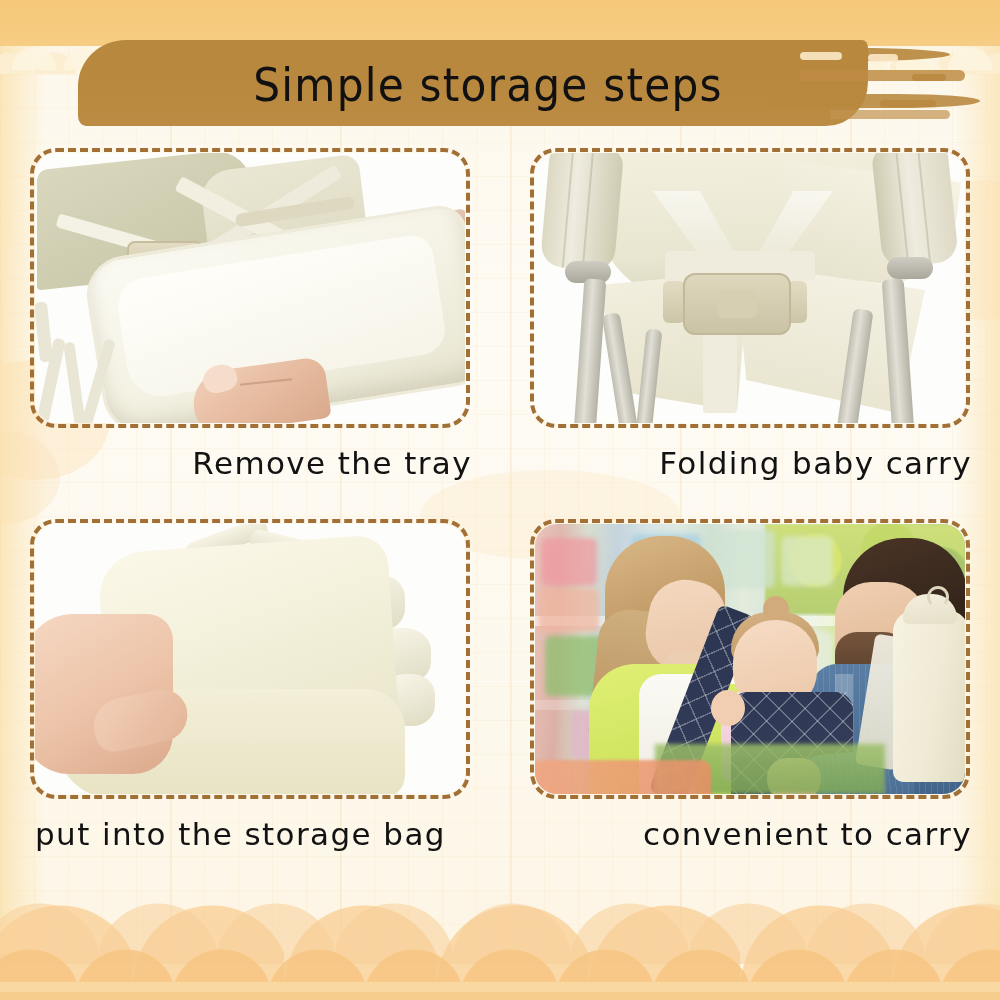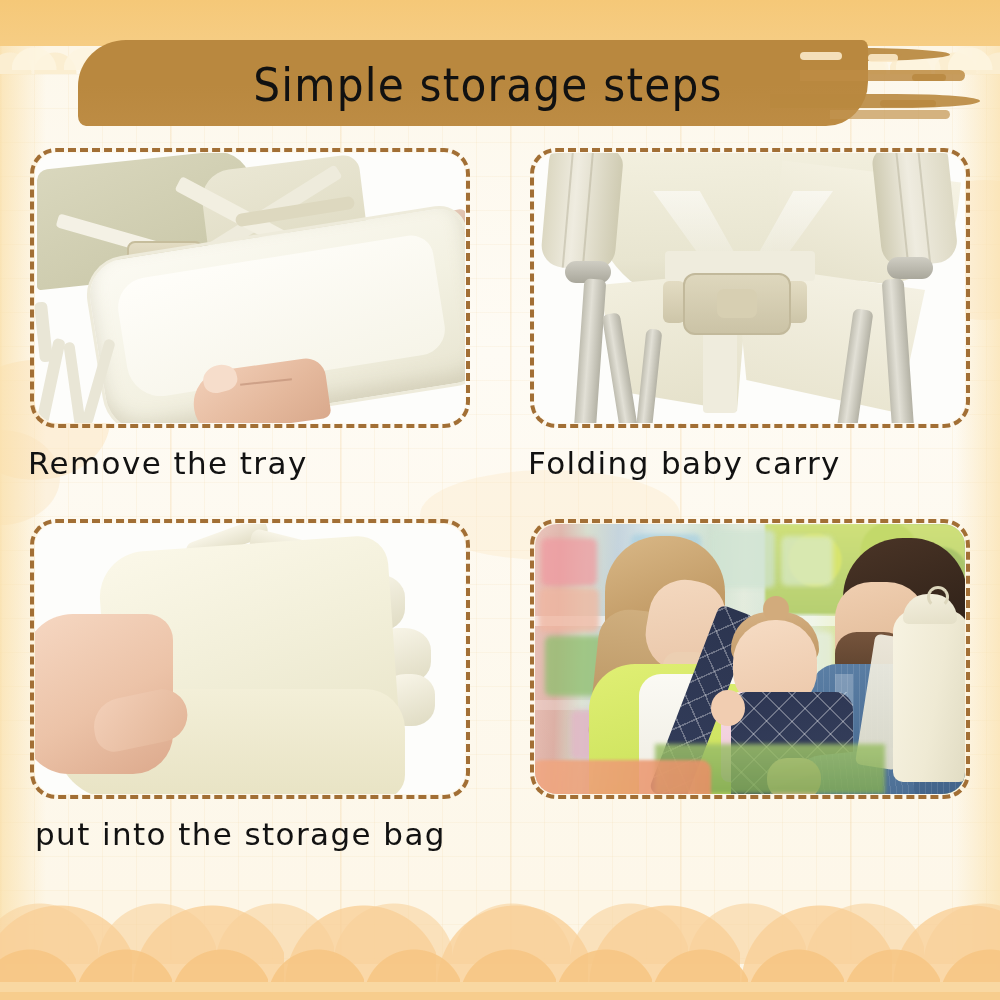--- a/index.html
+++ b/index.html
@@ -252,21 +252,21 @@
   }
   .caption {
     margin: 16px auto 0;
     width: 444px;
     font-family: "DejaVu Sans", sans-serif;
     font-size: 31px;
     font-weight: 400;
     color: #121212;
     letter-spacing: 1.4px;
     line-height: 1.26;
-    text-align: left;
+    text-align: right;
   }
   .caption.left-align { text-align: left; padding-left: 14px; }
 
   
   .ph-bg-white { position:absolute; inset:0; background:#fdfdfb; }
 
   
   .p1-seat {
     position: absolute; left: 2px; top: 6px; width: 215px; height: 120px;
     background: linear-gradient(160deg, #d9d7bd 0%, #cfcdb0 60%, #c8c6a6 100%);
@@ -798,20 +798,21 @@
             <div class="p4-man-hand"></div>
             <div class="p4-bag-strap"></div>
             <div class="p4-bag"></div>
             <div class="p4-bag-top"></div>
             <div class="p4-bag-cord"></div>
             <div class="p4-veg-bottom"></div>
             <div class="p4-cart"></div>
           </div>
           <div class="photo-frame"></div>
         </div>
+        <div class="caption">convenient to carry</div>
       </div>
 
     </div>
   </div>
 
   <div class="cloud-layer cloud-a"></div>
   <div class="cloud-layer cloud-b"></div>
   <div class="cloud-layer cloud-c"></div>
   <div class="bottom-solid"></div>
   <div class="bottom-solid2"></div>

